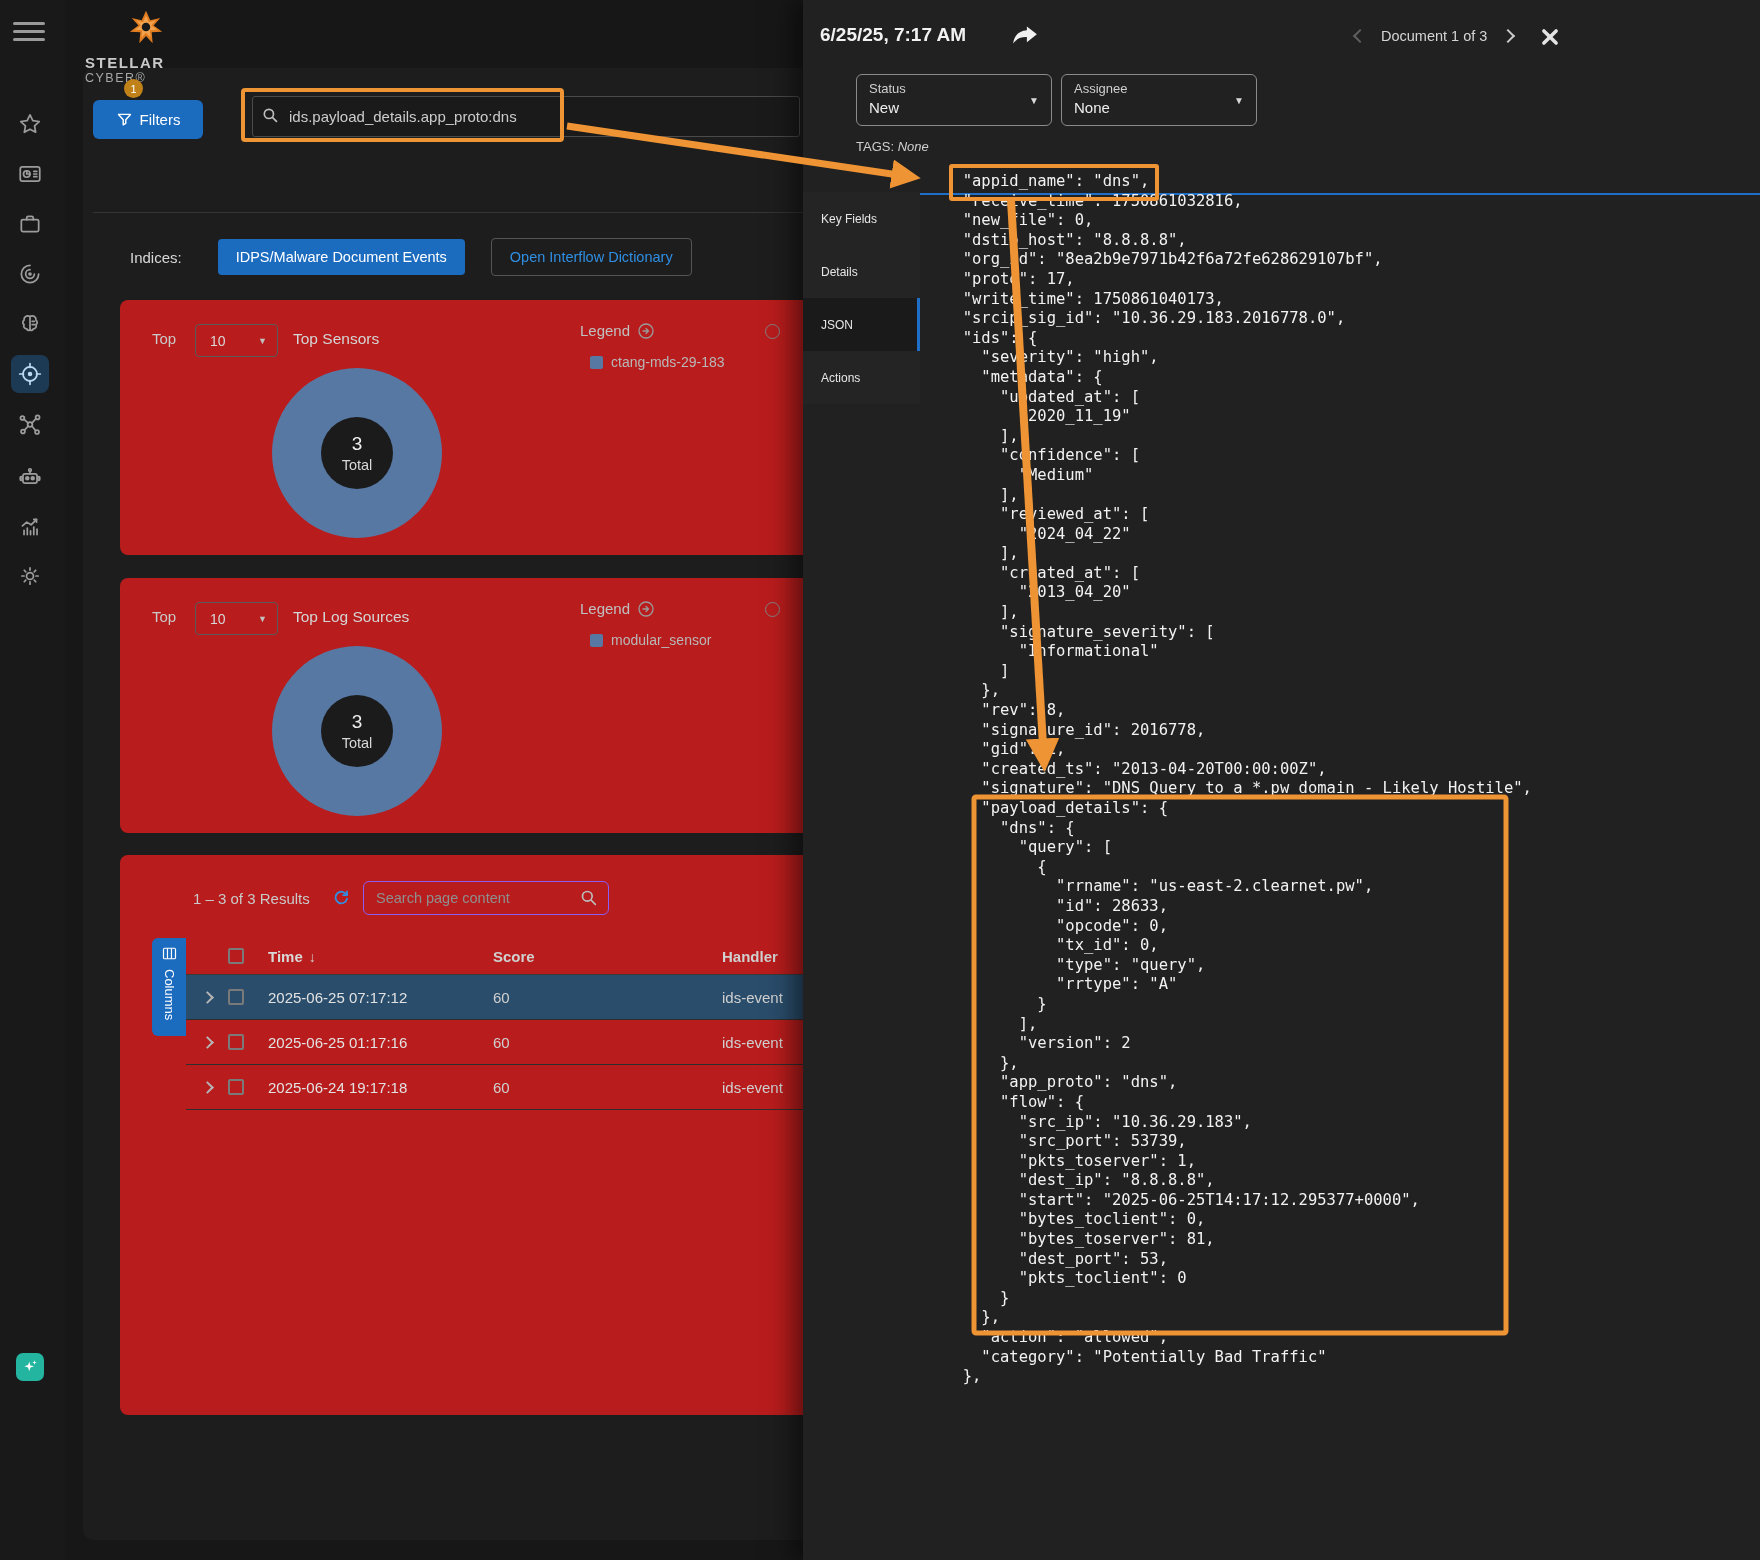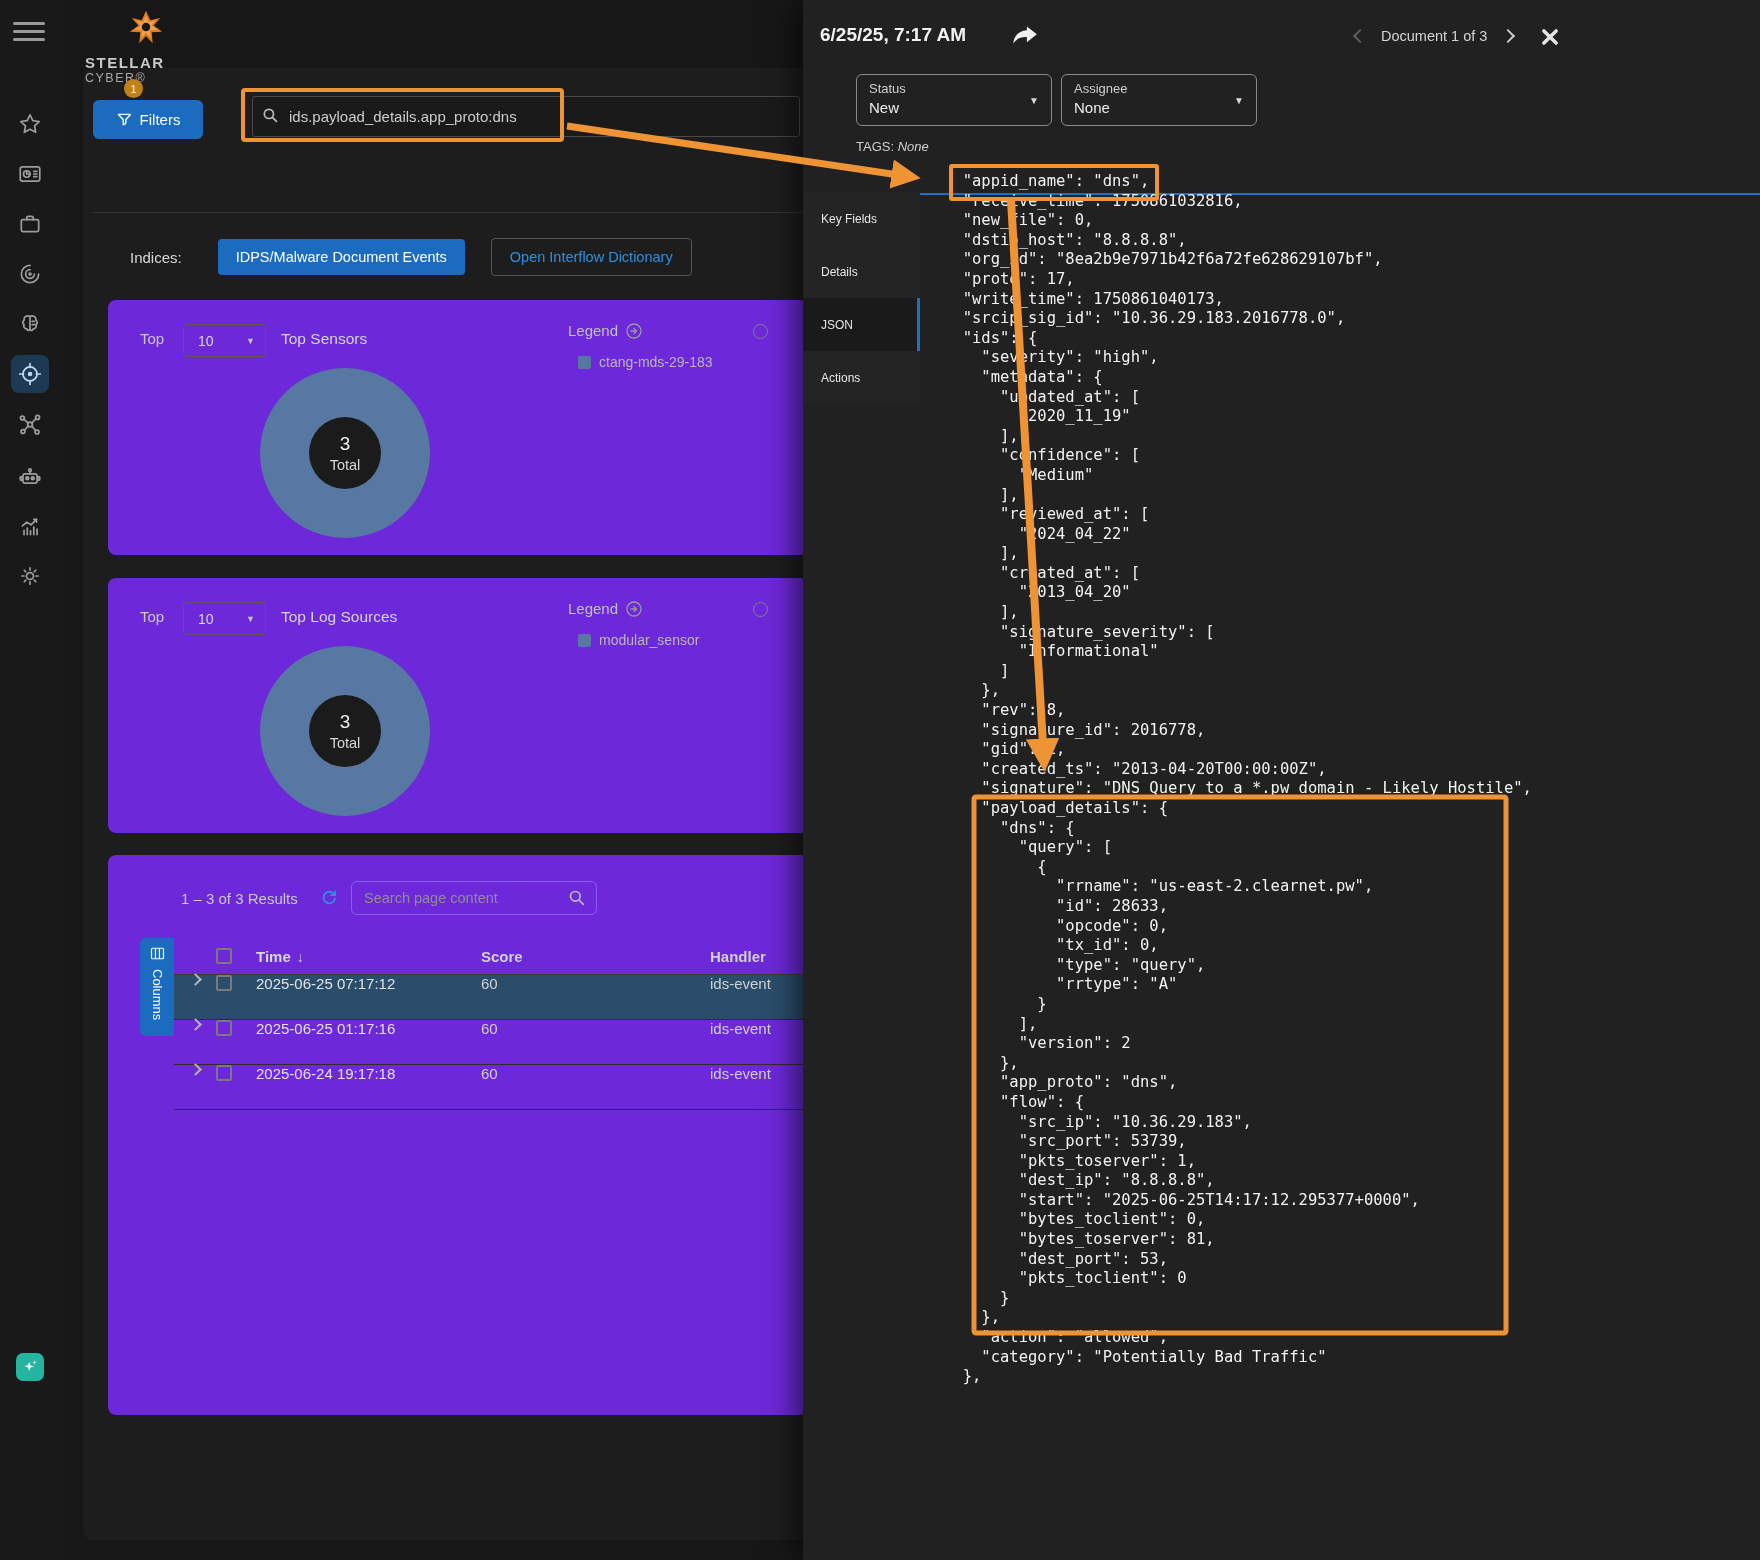--- a/index.html
+++ b/index.html
@@ -38,21 +38,21 @@
   .tab { font-size:15px; color:#b3b3b3; padding:0 10px 14px 10px; cursor:pointer; }
   .tab.active { color:#2f8fe3; border-bottom:3px solid #1f6fc9; }
   .tabs-divider { position:absolute; left:93px; top:212px; width:710px; height:1px; background:#343434; z-index:1; }
 
   .indices-row { position:absolute; left:130px; top:238px; display:flex; align-items:center; gap:26px; z-index:2; }
   .indices-label { color:#d8d8d8; font-size:15px; margin-right:10px; }
   .btn-primary { background:#1b6bbf; color:#fff; border:none; border-radius:4px; font-size:14.5px; padding:10px 18px; cursor:pointer; }
   .btn-outline { background:transparent; color:#2f8fe3; border:1px solid #555; border-radius:4px; font-size:14.5px; padding:10px 18px; cursor:pointer; }
 
   
-  .card { position:absolute; left:108px; width:700px; background:#6d28d9; border-radius:8px; z-index:2; }
+  .card { position:absolute; left:120px; width:700px; background:#b91c1c; border-radius:8px; z-index:2; }
   .chart-card { height:255px; }
   .chart-head-label { position:absolute; left:32px; top:30px; color:#c9c9c9; font-size:15px; }
   .top-dd { position:absolute; left:75px; top:24px; width:83px; height:33px; border:1px solid #5a5a5a; border-radius:4px;
     color:#d8d8d8; font-size:14px; display:flex; align-items:center; justify-content:space-between; padding:0 10px 0 14px; cursor:pointer; }
   .top-dd .caret { font-size:9px; color:#c0c0c0; }
   .chart-title { position:absolute; left:173px; top:30px; color:#d5d5d5; font-size:15.5px; }
   .legend-head { position:absolute; left:460px; top:22px; display:flex; align-items:center; gap:8px; color:#c0c0c0; font-size:15px; cursor:pointer; }
   .radio-circle { position:absolute; left:645px; top:24px; width:15px; height:15px; border:1.5px solid #828282; border-radius:50%; cursor:pointer; }
   .legend-item { position:absolute; left:470px; top:54px; display:flex; align-items:center; gap:8px; cursor:pointer; }
   .legend-swatch { width:13px; height:13px; border-radius:2px; background:#5878a4; }
@@ -69,21 +69,21 @@
   .refresh { position:absolute; left:212px; top:33px; cursor:pointer; }
   .page-search { position:absolute; left:243px; top:26px; width:246px; height:34px; background:transparent; border:1px solid #8b5cf6;
     border-radius:6px; color:#cccccc; font-size:14.5px; padding:0 34px 0 12px; outline:none; }
   .page-search::placeholder { color:#8f8f8f; }
   .page-search-mag { position:absolute; left:460px; top:34px; }
   .columns-tab { position:absolute; left:32px; top:83px; width:34px; height:98px; background:#1b6bbf; border-radius:6px 0 0 6px;
     display:flex; flex-direction:column; align-items:center; padding-top:8px; gap:8px; cursor:pointer; }
   .columns-tab .vtext { writing-mode:vertical-rl; color:#fff; font-size:13px; }
   .rtable { position:absolute; left:66px; top:83px; width:634px; }
   .thead { display:flex; align-items:center; height:37px; border-bottom:1px solid #3a3a3a; color:#d8d8d8; font-size:15px; font-weight:bold; }
-  .trow { display:flex; height:45px; border-bottom:1px solid #2e2e2e; color:#e2e2e2; font-size:15px; }
+  .trow { display:flex; align-items:center; height:45px; border-bottom:1px solid #2e2e2e; color:#e2e2e2; font-size:15px; }
   .trow.selected { background:#2a4d6b; }
   .c-exp { width:42px; display:flex; justify-content:center; }
   .c-chk { width:40px; }
   .c-time { width:225px; }
   .c-score { width:229px; color:#d0d0d0; }
   .c-handler { width:90px; color:#d0d0d0; }
   .chk { width:16px; height:16px; border:2px solid #7a7a7a; border-radius:2px; background:transparent; cursor:pointer; }
   .chev-r { width:9px; height:9px; border-right:2px solid #b5b5b5; border-bottom:2px solid #b5b5b5; transform:rotate(-45deg); cursor:pointer; }
   .sort-arrow { color:#cfcfcf; font-size:14px; margin-left:6px; }
 

